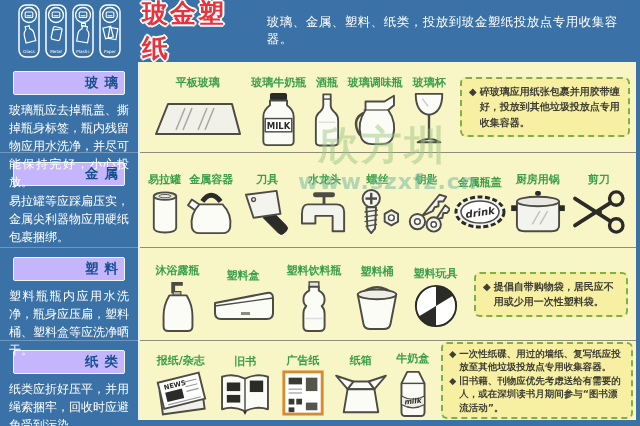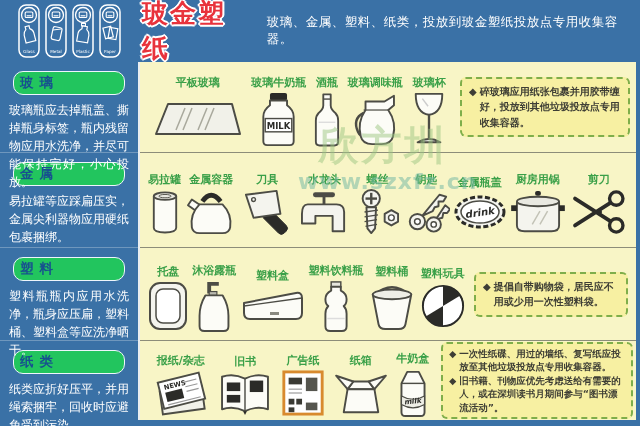--- a/index.html
+++ b/index.html
@@ -15,22 +15,22 @@
   .subtitle{margin-left:14px;font-size:12.5px;font-weight:normal;color:#fff;letter-spacing:.5px}
 
   
   .bodywrap{display:flex;height:364px;padding:0 4px 6px 0}
   .sidebar{width:138px;flex:none}
   .rows{flex:1;background:#f8f5c6;border-left:2px solid #e9eef0;display:flex;flex-direction:column}
 
   
   .side-sec{padding-top:9px}
   .side-sec + .side-sec{border-top:1px solid #6f97bd}
-  .pill{width:112px;margin:0 auto 6px;background:#22c55e;border:1.5px solid #eef5fc;border-radius:10px;
-    text-align:left;font-size:13.5px;font-weight:bold;color:#17508f;padding:2px 0;letter-spacing:6px;text-indent:6px}
+  .pill{width:112px;margin:0 auto 6px;background:#c4b5fd;border:1.5px solid #eef5fc;border-radius:2px;
+    text-align:right;font-size:13.5px;font-weight:bold;color:#17508f;padding:2px 0;letter-spacing:6px;text-indent:6px}
   .side-desc{padding:0 9px;font-size:12px;color:#fff;line-height:1.5;text-align:justify}
 
   
   .row{display:flex;align-items:stretch}
   .row + .row{border-top:1px solid #8d8d79}
   .sec-glass,.row-glass{height:90px}
   .sec-metal,.row-metal{height:95px}
   .sec-plastic,.row-plastic{height:93px}
   .sec-paper,.row-paper{height:80px}
   .items{flex:1;display:flex;justify-content:space-evenly;align-items:center;padding:7px 4px 0}
@@ -305,29 +305,20 @@
                   </g>
                   <circle cx="30" cy="24" r="2.2" fill="#2b2b28"></circle>
                 </svg>
               </div>
             </figure>
           </div>
         </div>
         <div class="row row-plastic">
           <div class="items">
             <figure class="item">
-              <figcaption class="item-label">托盘</figcaption>
-              <div class="item-icon">
-                <svg width="40" height="50" viewBox="0 0 40 50">
-                  <rect x="2" y="2" width="36" height="46" rx="10" fill="#f4f4ee" stroke="#4c4c45" stroke-width="2" stroke-linejoin="round" stroke-linecap="round"></rect>
-                  <rect x="8" y="8" width="24" height="34" rx="7" fill="#fff" stroke="#4c4c45" stroke-width="1.5"></rect>
-                </svg>
-              </div>
-            </figure>
-            <figure class="item">
               <figcaption class="item-label">沐浴露瓶</figcaption>
               <div class="item-icon">
                 <svg width="34" height="52" viewBox="0 0 34 54">
                   <path d="M10,2 h12 v4 h-8 v8 h-4 z" fill="#4c4c45"></path>
                   <rect x="12" y="12" width="8" height="4" fill="#b9b9af" stroke="#4c4c45" stroke-width="1.2"></rect>
                   <path d="M8,16 h18 q6,10 6,21 v11 q0,5 -5,5 H7 q-5,0 -5,-5 V37 q0,-11 6,-21 z" fill="#fcfcf7" stroke="#4c4c45" stroke-width="2" stroke-linejoin="round" stroke-linecap="round"></path>
                 </svg>
               </div>
             </figure>
             <figure class="item">

